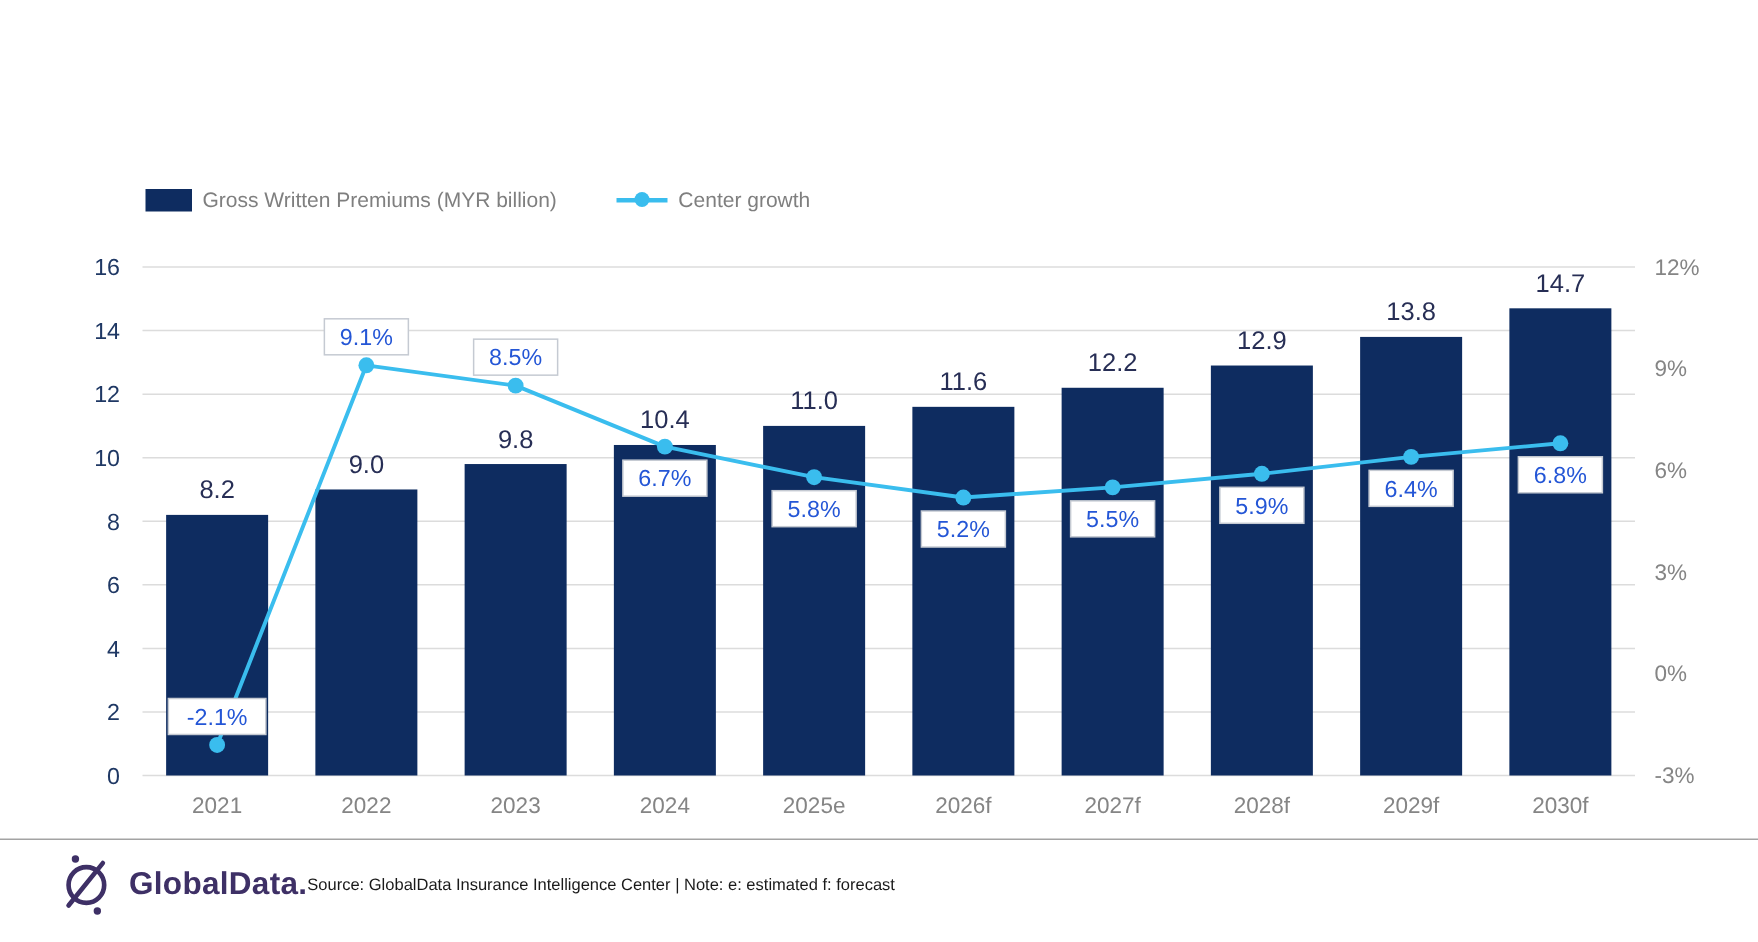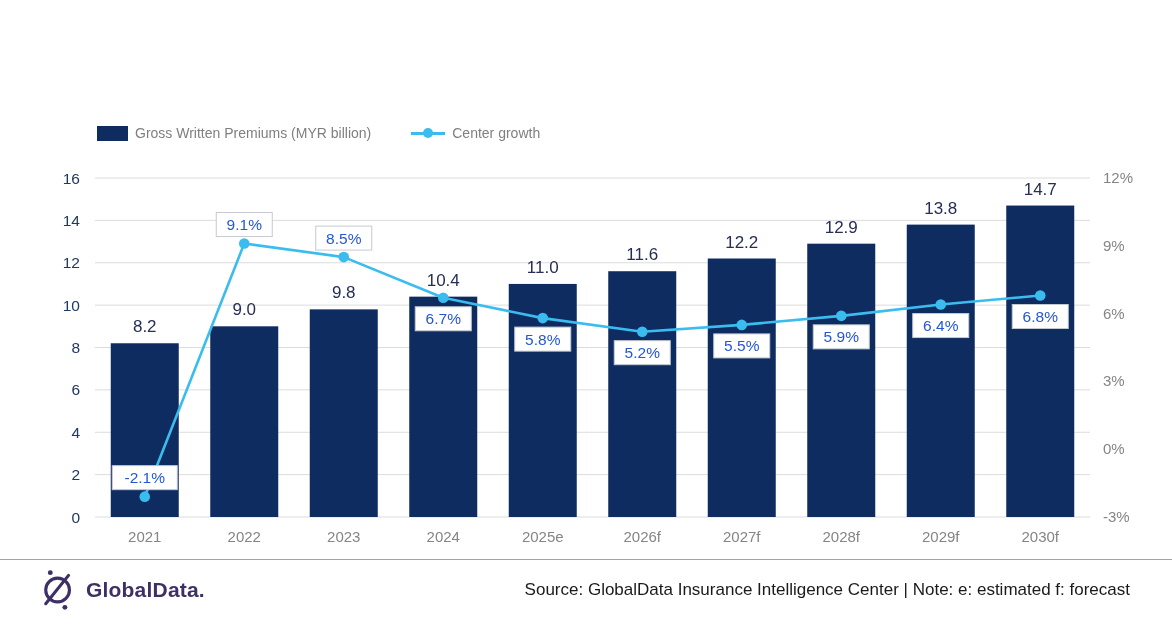--- a/index.html
+++ b/index.html
@@ -19,26 +19,26 @@
   }
   .legend-item{display:flex;align-items:center;gap:7px;}
   .swatch{width:31px;height:15px;background:var(--bar,#0e2c60);display:inline-block;}
   .line-marker{position:relative;width:34px;height:10px;display:inline-block;}
   .line-marker .seg{position:absolute;left:0;right:0;top:3.5px;height:3px;background:var(--line,#3abdee);}
   .line-marker .dot{position:absolute;left:12px;top:0;width:10px;height:10px;border-radius:50%;background:var(--line,#3abdee);}
   .chart{position:absolute;left:0;top:160px;width:1172px;height:399px;}
   .footer{
     position:absolute;left:0;top:559px;width:1172px;height:69px;
     border-top:1px solid var(--separator,#a3a3a3);box-sizing:border-box;
-    display:flex;align-items:center;justify-content:space-between;
+    display:flex;align-items:center;
     padding:0 42px 8px 40px;
   }
   .logo{display:flex;align-items:center;gap:9px;
     color:var(--logo,#3e3066);font-size:21px;font-weight:600;letter-spacing:0.2px;}
-  .source{font-size:17px;color:var(--source_text,#1a1a1a);}
+  .source{font-size:11px;color:var(--source_text,#1a1a1a);}
   svg text{font-family:"Liberation Sans",sans-serif;}
 </style>
 </head>
 <body>
 
 <div class="title">
 </div>
 
 <div class="legend">
   <div class="legend-item">

